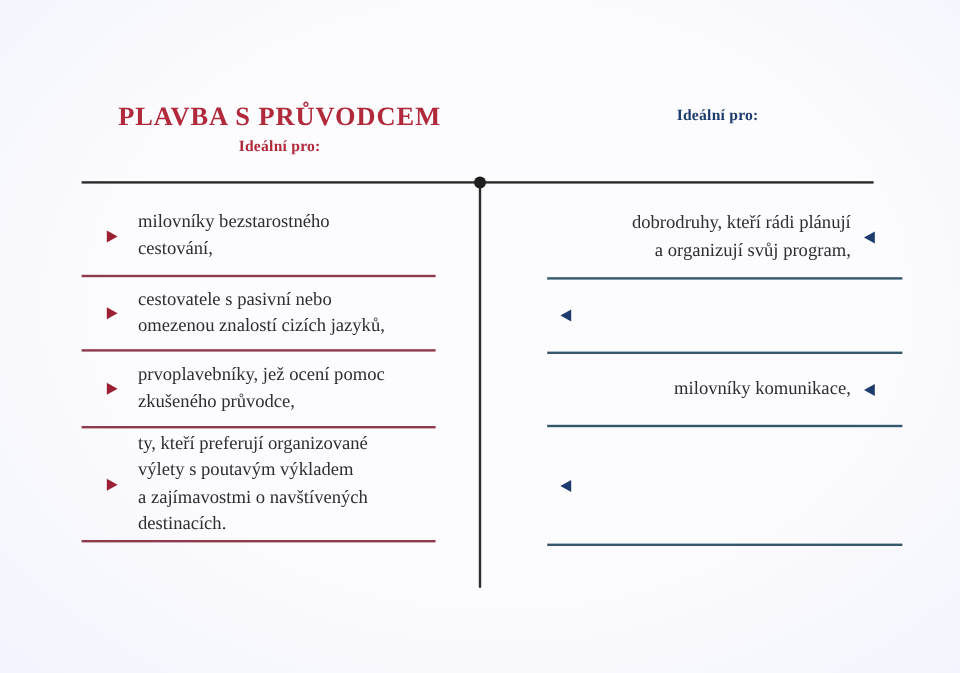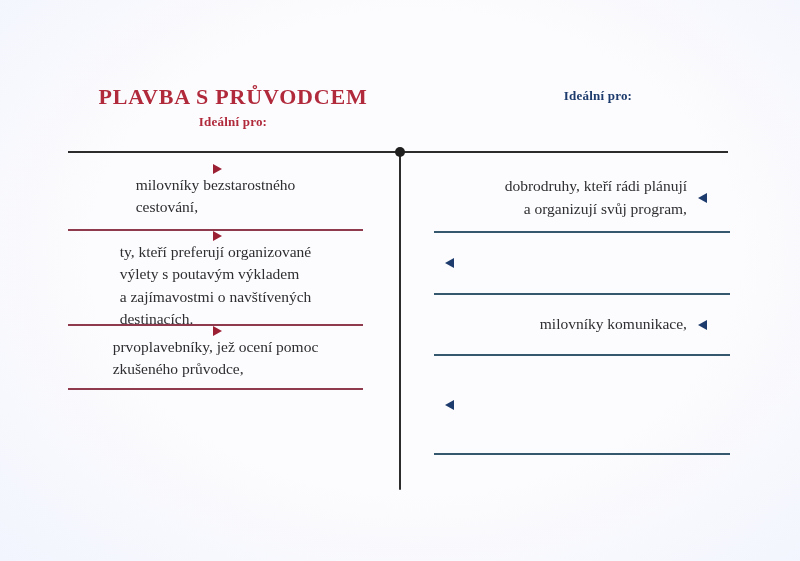--- a/index.html
+++ b/index.html
@@ -47,28 +47,28 @@
   }
   .node-dot {
     position: absolute; left: 395px; top: 147px;
     width: 10px; height: 10px; border-radius: 50%;
     background: #1f1f1f;
   }
 
   
   .col { position: absolute; top: 152px; }
   .col.left  { left: 68px;  width: 295px; }
-  .col.right { left: 434px; width: 296px; }
+  .col.right { left: 456px; width: 296px; }
 
   .row {
     box-sizing: border-box;
     display: flex;
     align-items: center;
   }
-  .col.left  .row { border-bottom: 2px solid #8f3a4d; flex-direction: column; }
+  .col.left  .row { border-bottom: 2px solid #8f3a4d; }
   .col.right .row { border-bottom: 2px solid #35586e; }
 
   .col.left  .r1 { height: 79px; padding-top: 12px; }
   .col.left  .r2 { height: 62px; }
   .col.left  .r3 { height: 64px; }
   .col.left  .r4 { height: 95px; }
 
   .col.right .r1 { height: 81px; padding-top: 12px; }
   .col.right .r2 { height: 62px; }
   .col.right .r3 { height: 61px; }
@@ -122,35 +122,42 @@
   <div class="node-dot"></div>
 
   <div class="col left">
     <div class="row r1">
       <span class="bullet">
           <span class="tri tri-right"></span>
         </span>
       <div class="txt">milovníky bezstarostného
 cestování,</div>
     </div>
+    <div class="row r2">
+      <span class="bullet">
+          <span class="tri tri-right"></span>
+        </span>
+      <div class="txt">cestovatele s pasivní nebo
+omezenou znalostí cizích jazyků,</div>
+    </div>
+    <div class="row r3">
+      <span class="bullet">
+          <span class="tri tri-right"></span>
+        </span>
+      <div class="txt">prvoplavebníky, jež ocení pomoc
+zkušeného průvodce,</div>
+    </div>
     <div class="row r4">
       <span class="bullet">
           <span class="tri tri-right"></span>
         </span>
       <div class="txt">ty, kteří preferují organizované
 výlety s poutavým výkladem
 a zajímavostmi o navštívených
 destinacích.</div>
-    </div>
-    <div class="row r3">
-      <span class="bullet">
-          <span class="tri tri-right"></span>
-        </span>
-      <div class="txt">prvoplavebníky, jež ocení pomoc
-zkušeného průvodce,</div>
     </div>
   </div>
 
   <div class="col right">
     <div class="row r1">
       <div class="txt">dobrodruhy, kteří rádi plánují
 a organizují svůj program,</div>
       <span class="bullet">
           <span class="tri tri-left"></span>
         </span>

